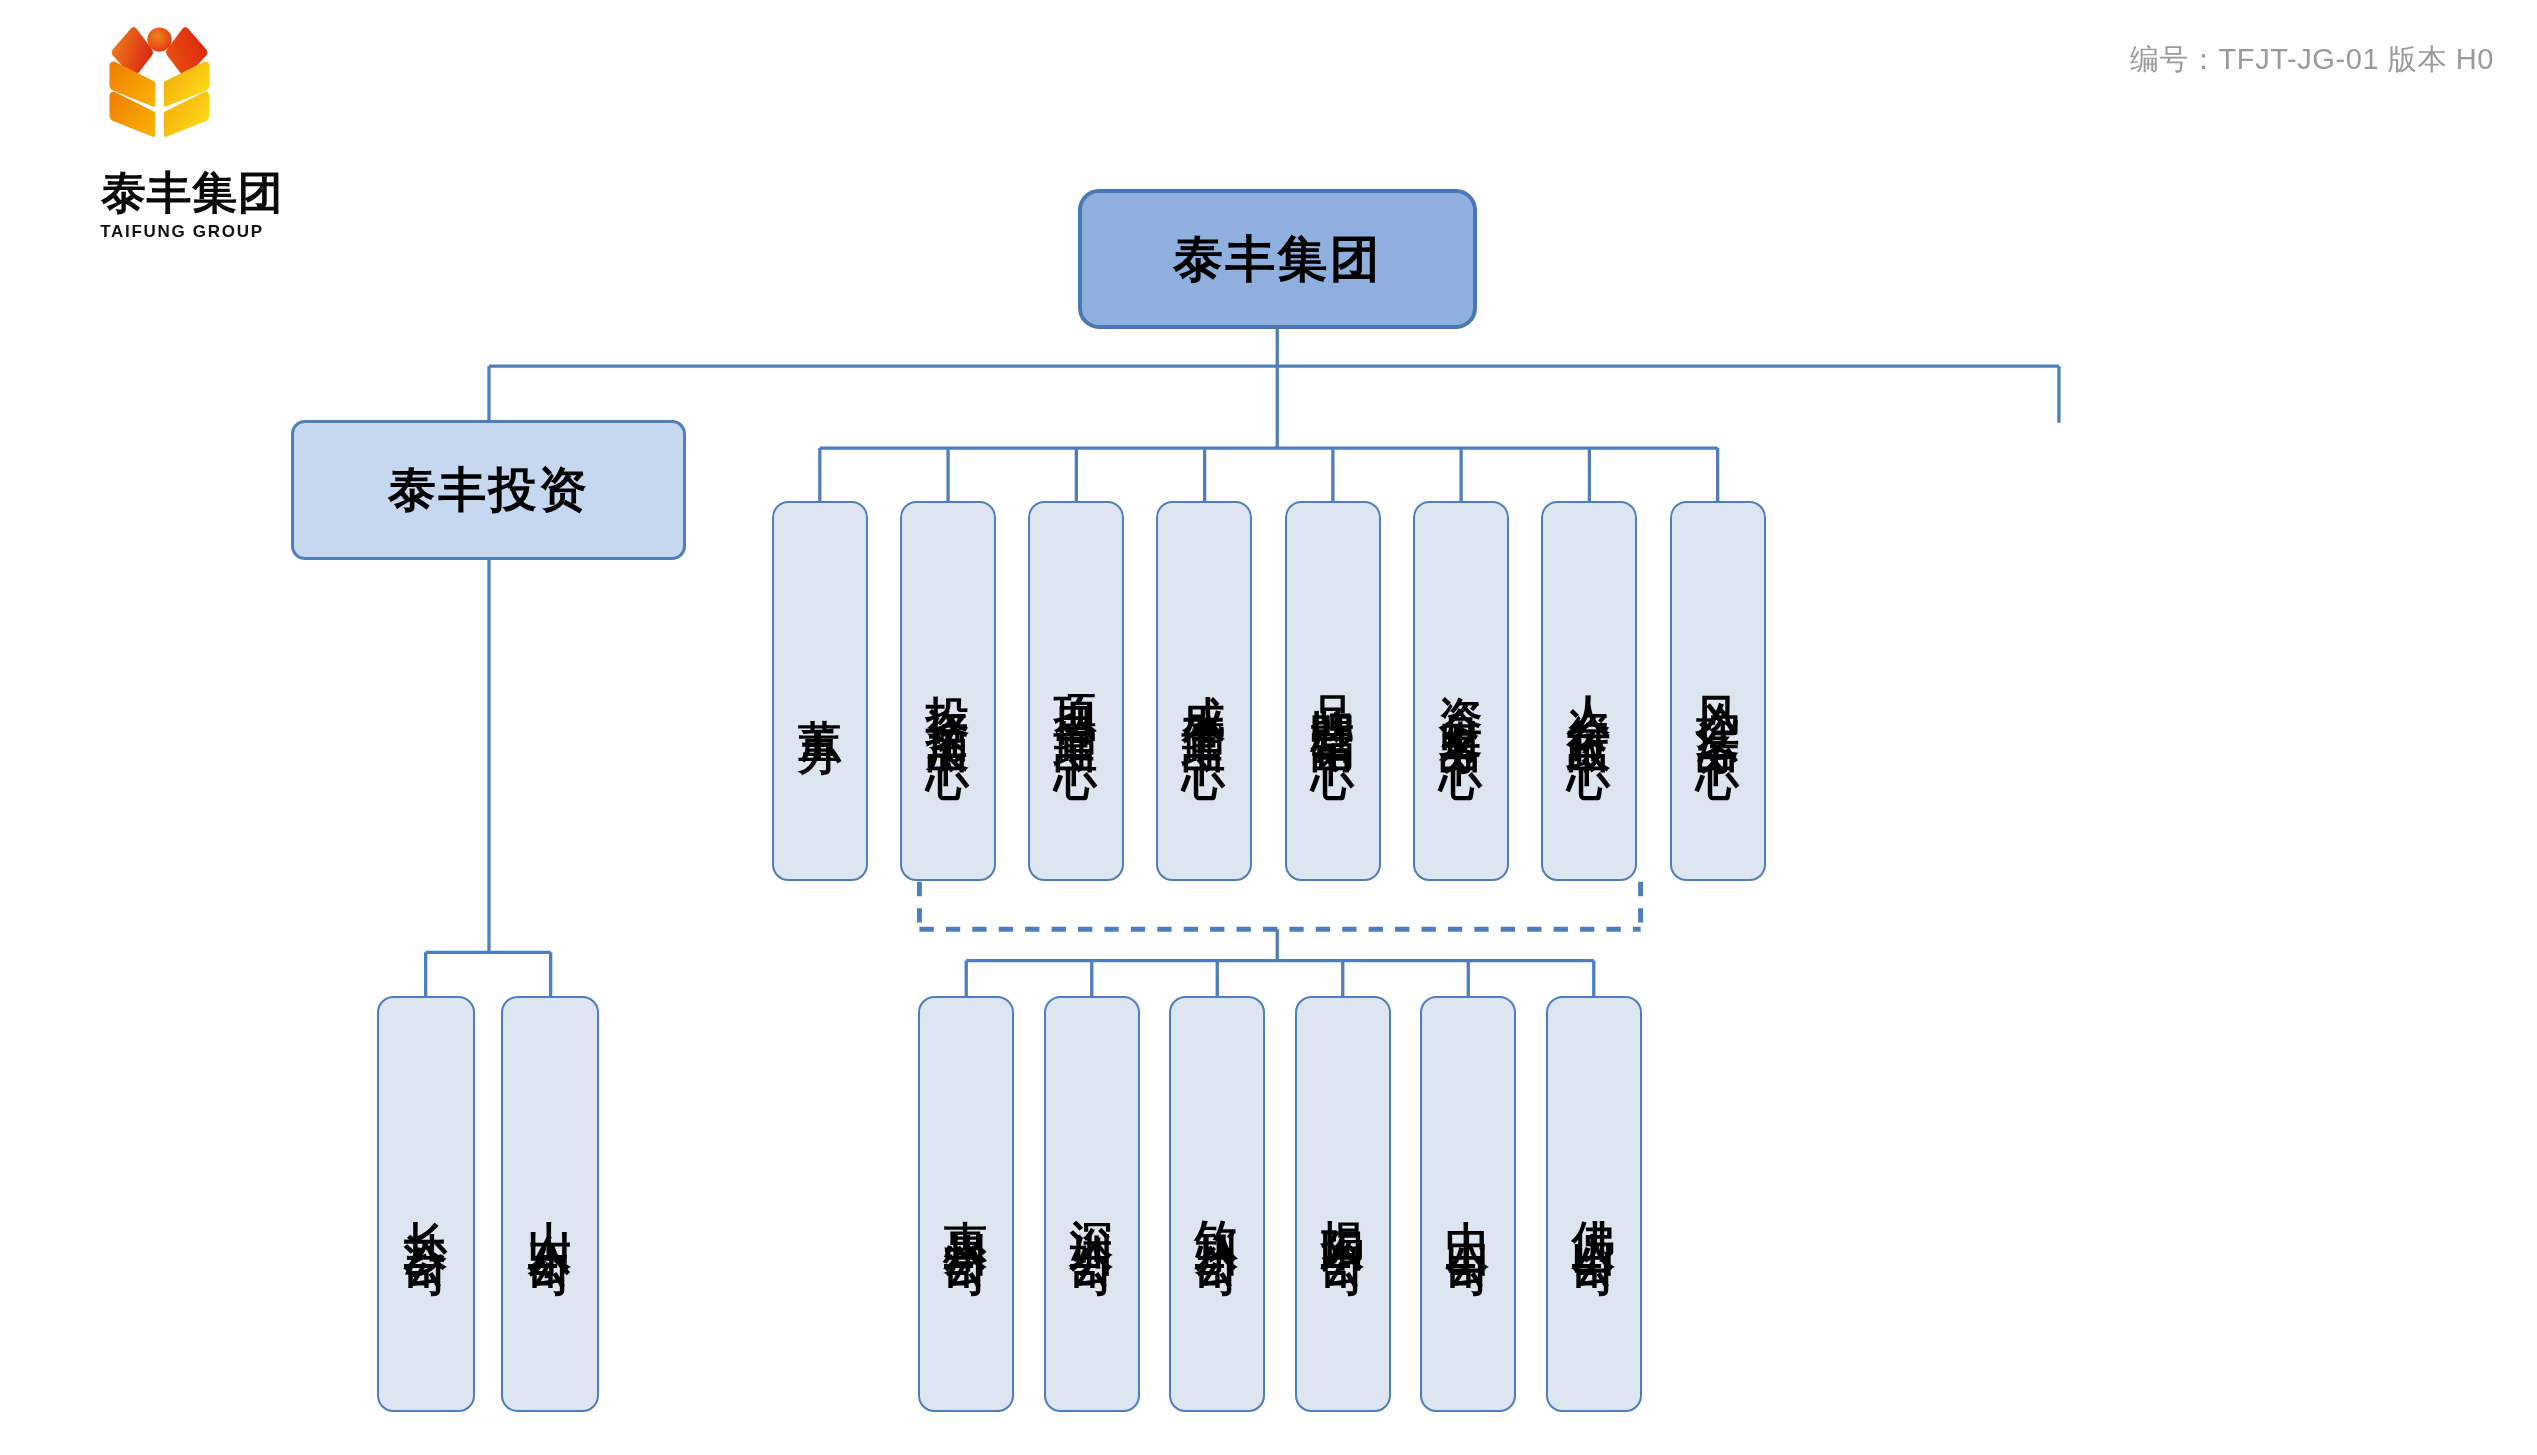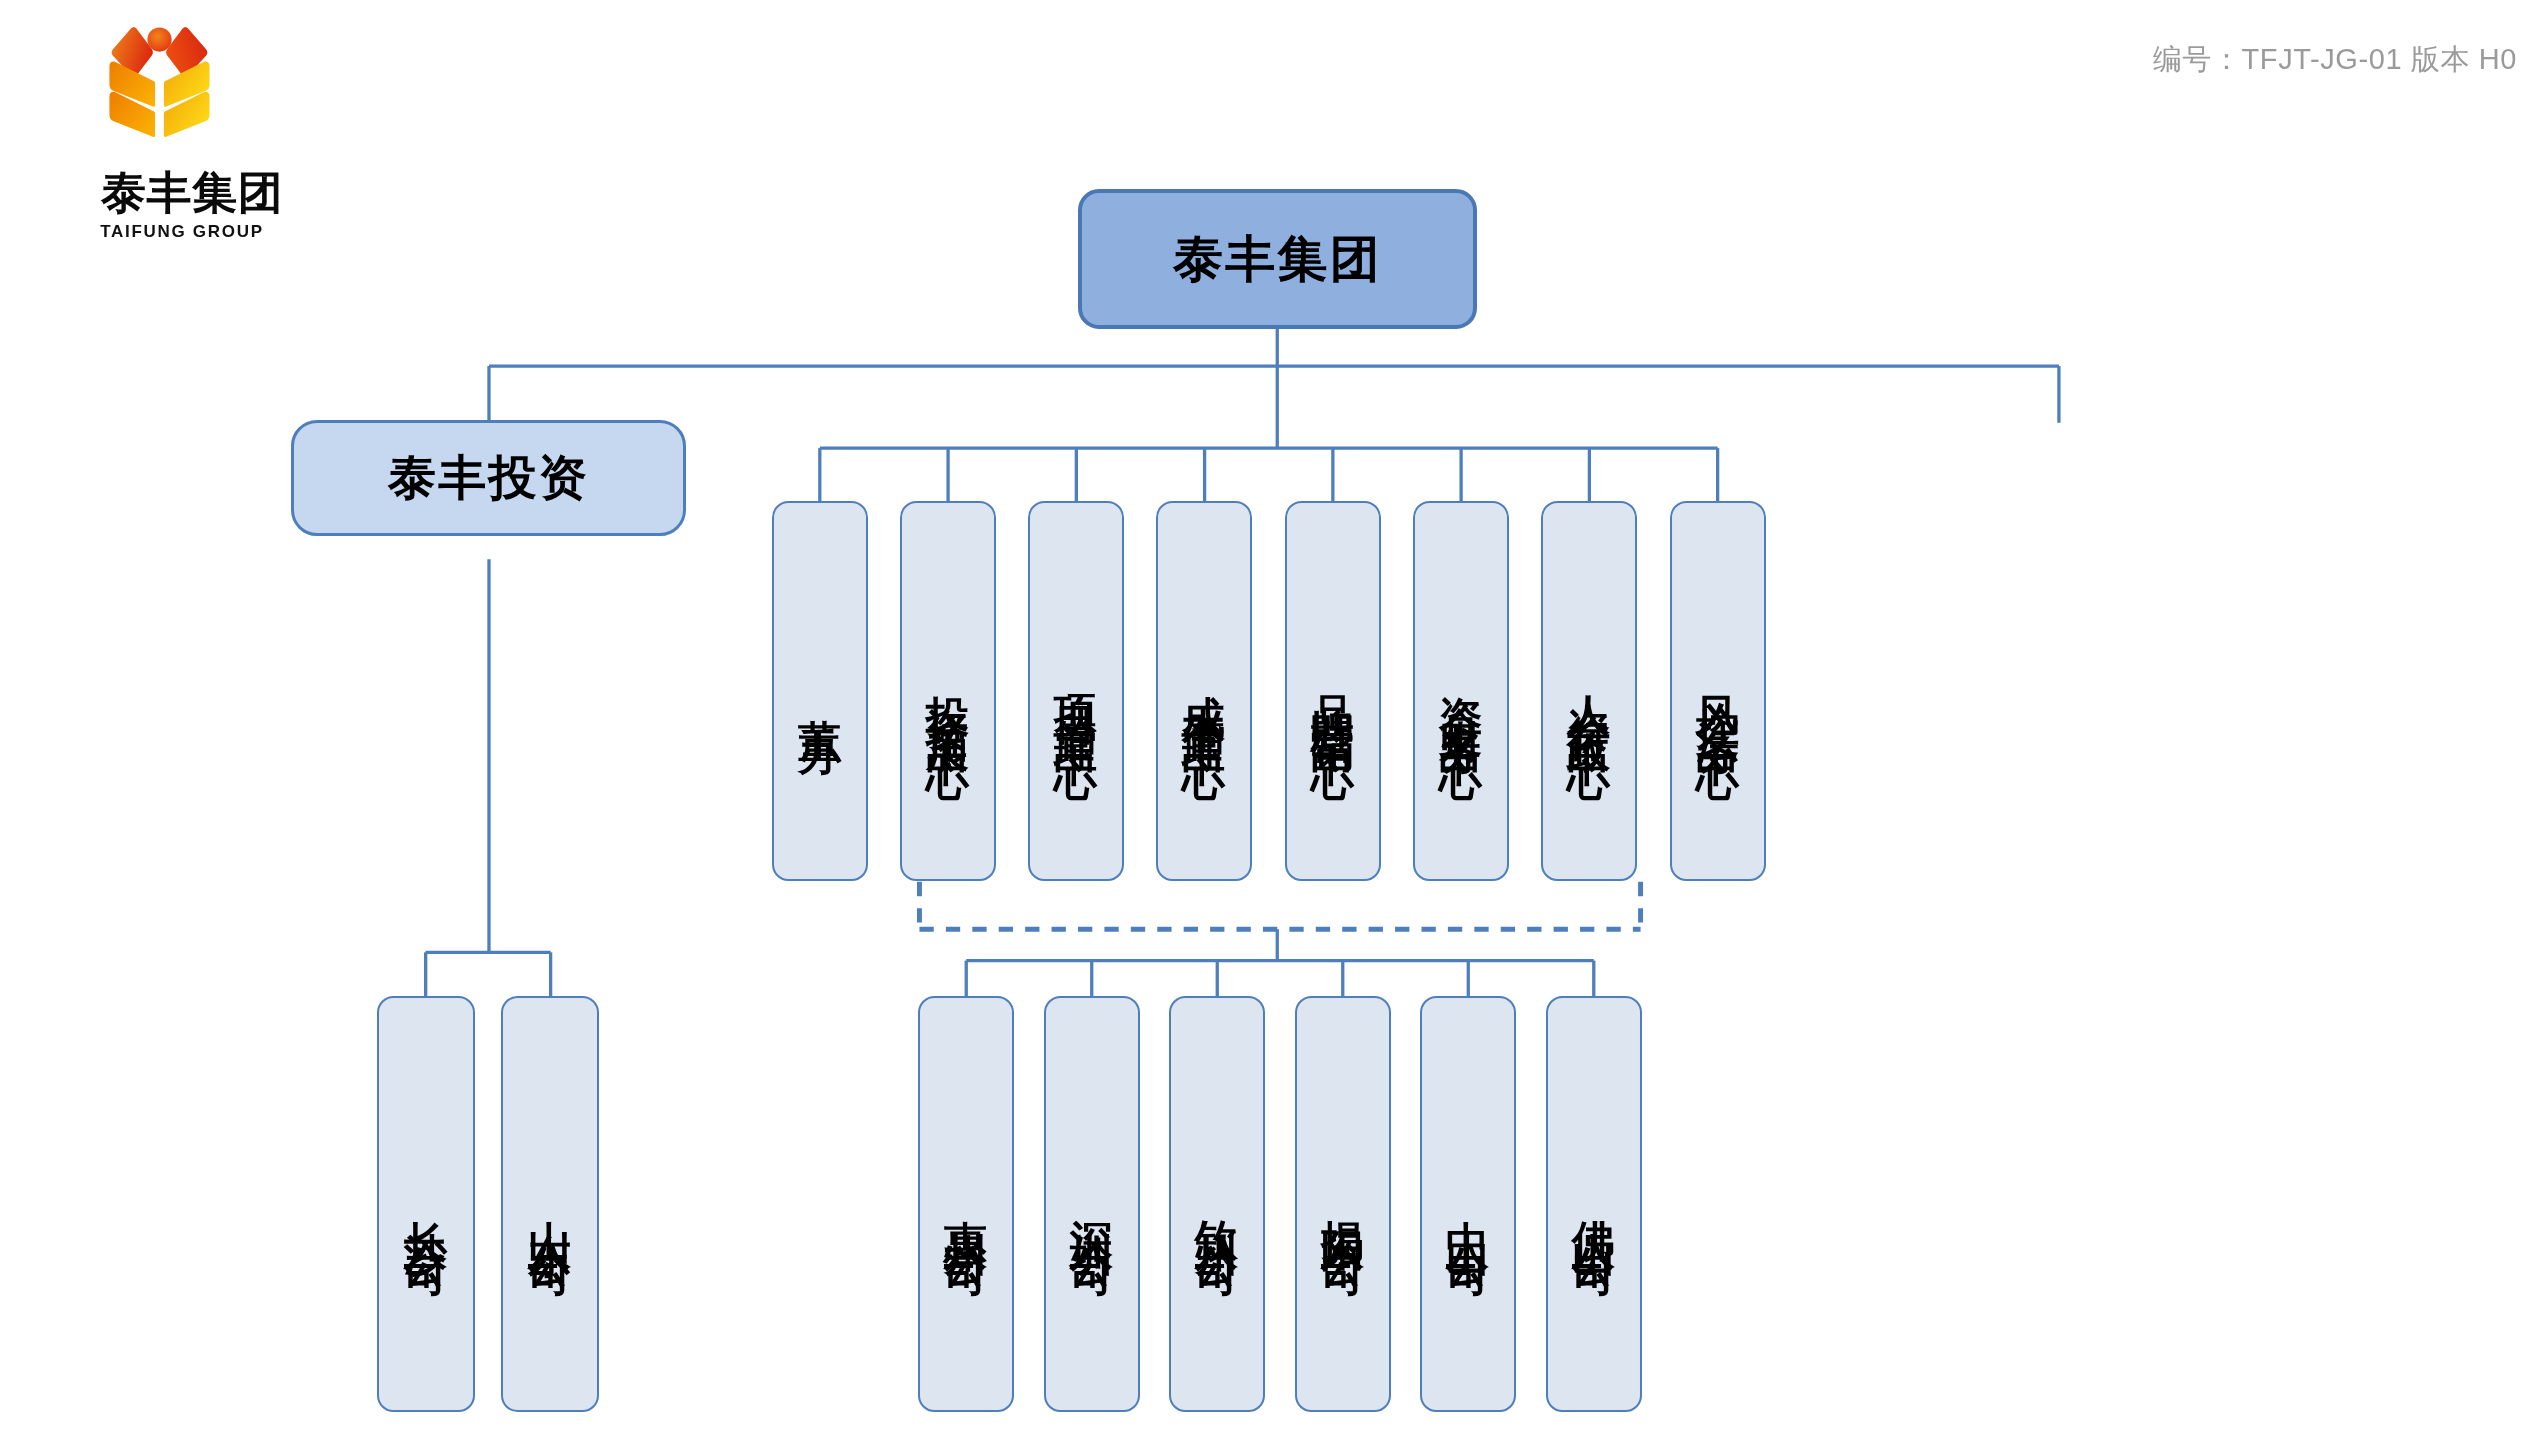--- a/index.html
+++ b/index.html
@@ -15,43 +15,43 @@
     position:absolute;left:101px;top:163px;width:182px;
     font-size:45px;font-weight:900;color:#0a0a0a;
     letter-spacing:0.6px;text-align:center;white-space:nowrap;
   }
   .brand-en{
     position:absolute;left:91px;top:222px;width:182px;
     font-size:17px;font-weight:800;color:#111;
     letter-spacing:1.7px;text-align:center;white-space:nowrap;
   }
   .doc-code{
-    position:absolute;top:40px;right:21px;
+    position:absolute;top:40px;right:44px;
     font-size:29px;font-weight:400;color:#9a9a9b;
     letter-spacing:0.6px;white-space:nowrap;
   }
 
   
   svg.connectors{position:absolute;left:0;top:0;width:2538px;height:1456px;}
 
   
   .node{
     position:absolute;box-sizing:border-box;
     display:flex;align-items:center;justify-content:center;
     color:#000;font-weight:800;text-align:center;
     background:#dce5f0;border:2.8px solid #4e7fbc;border-radius:16.5px;
   }
   .root-node{
     left:1078px;top:189px;width:399px;height:140px;
     background:#8fb0df;border:4.4px solid #4a78b5;border-radius:21px;
     font-size:50px;letter-spacing:2.2px;
   }
   .l2-node{
-    top:420px;width:395px;height:116px;
-    background:#c6d8ef;border:3.3px solid #4e7fbc;border-radius:26px;
+    top:420px;width:395px;height:140px;
+    background:#c6d8ef;border:3.3px solid #4e7fbc;border-radius:14px;
     font-size:48px;letter-spacing:2.2px;
   }
   .l2-node.invest{left:291px;}
   .l2-node.edu{left:1861px;}
   .v-node{
     writing-mode:vertical-rl;text-orientation:upright;
     font-size:43px;letter-spacing:12px;line-height:1;
     padding-top:12px; 
   }
   .dept-node{top:501px;width:96px;height:380px;}

